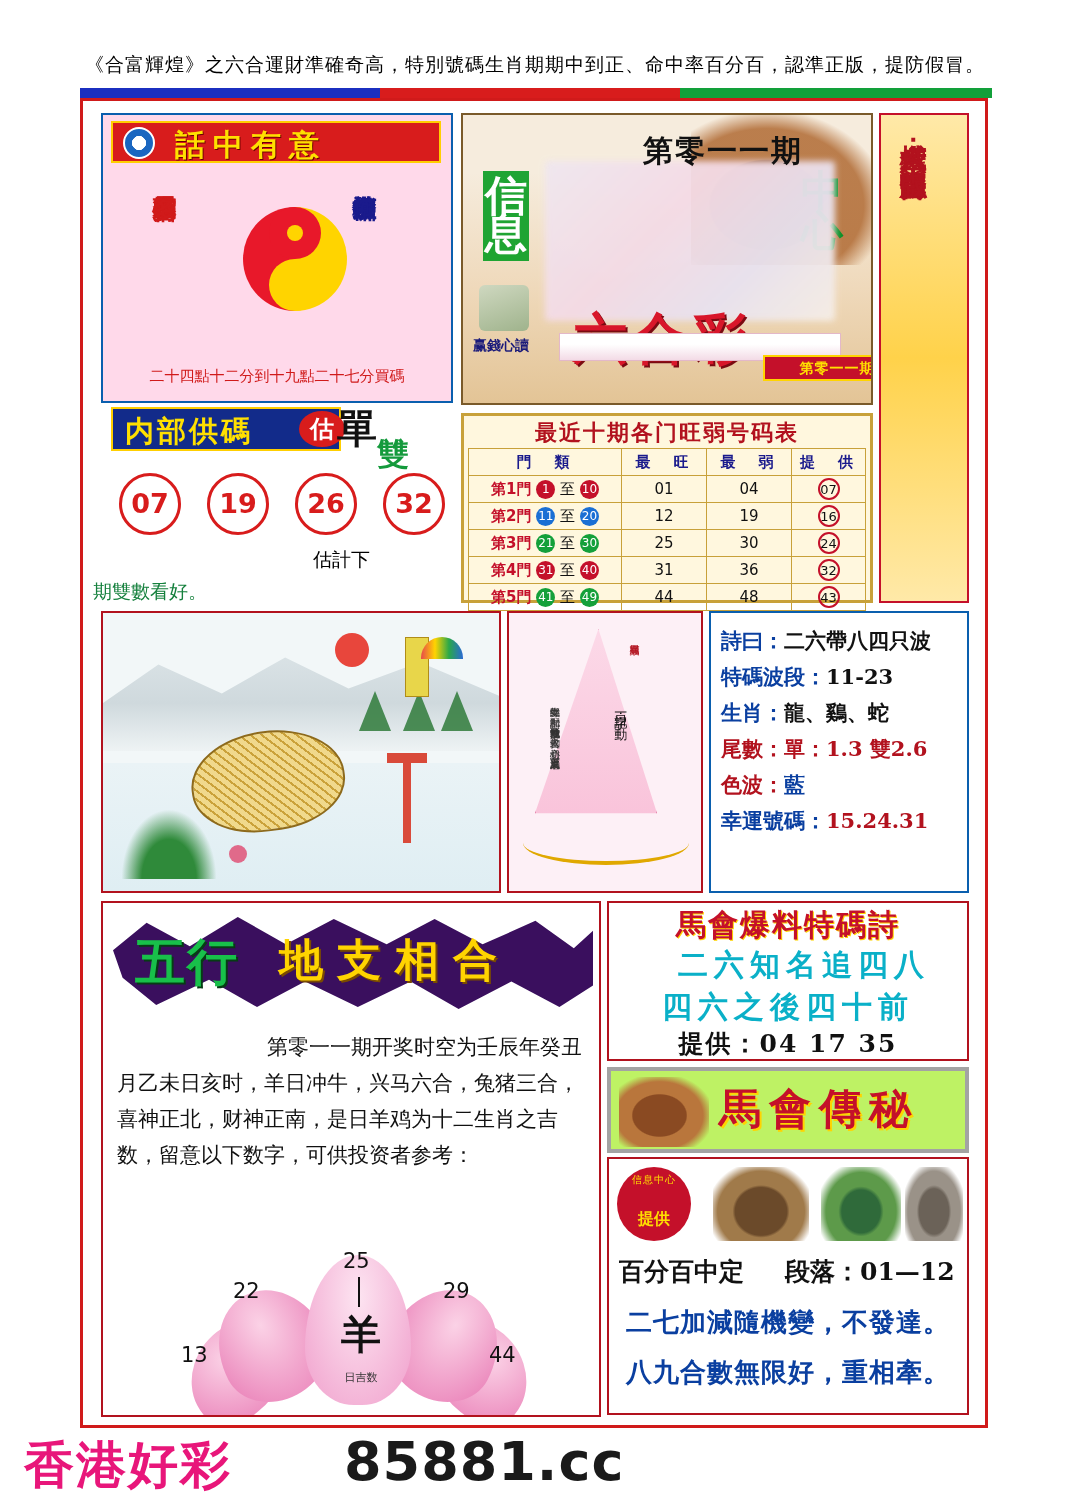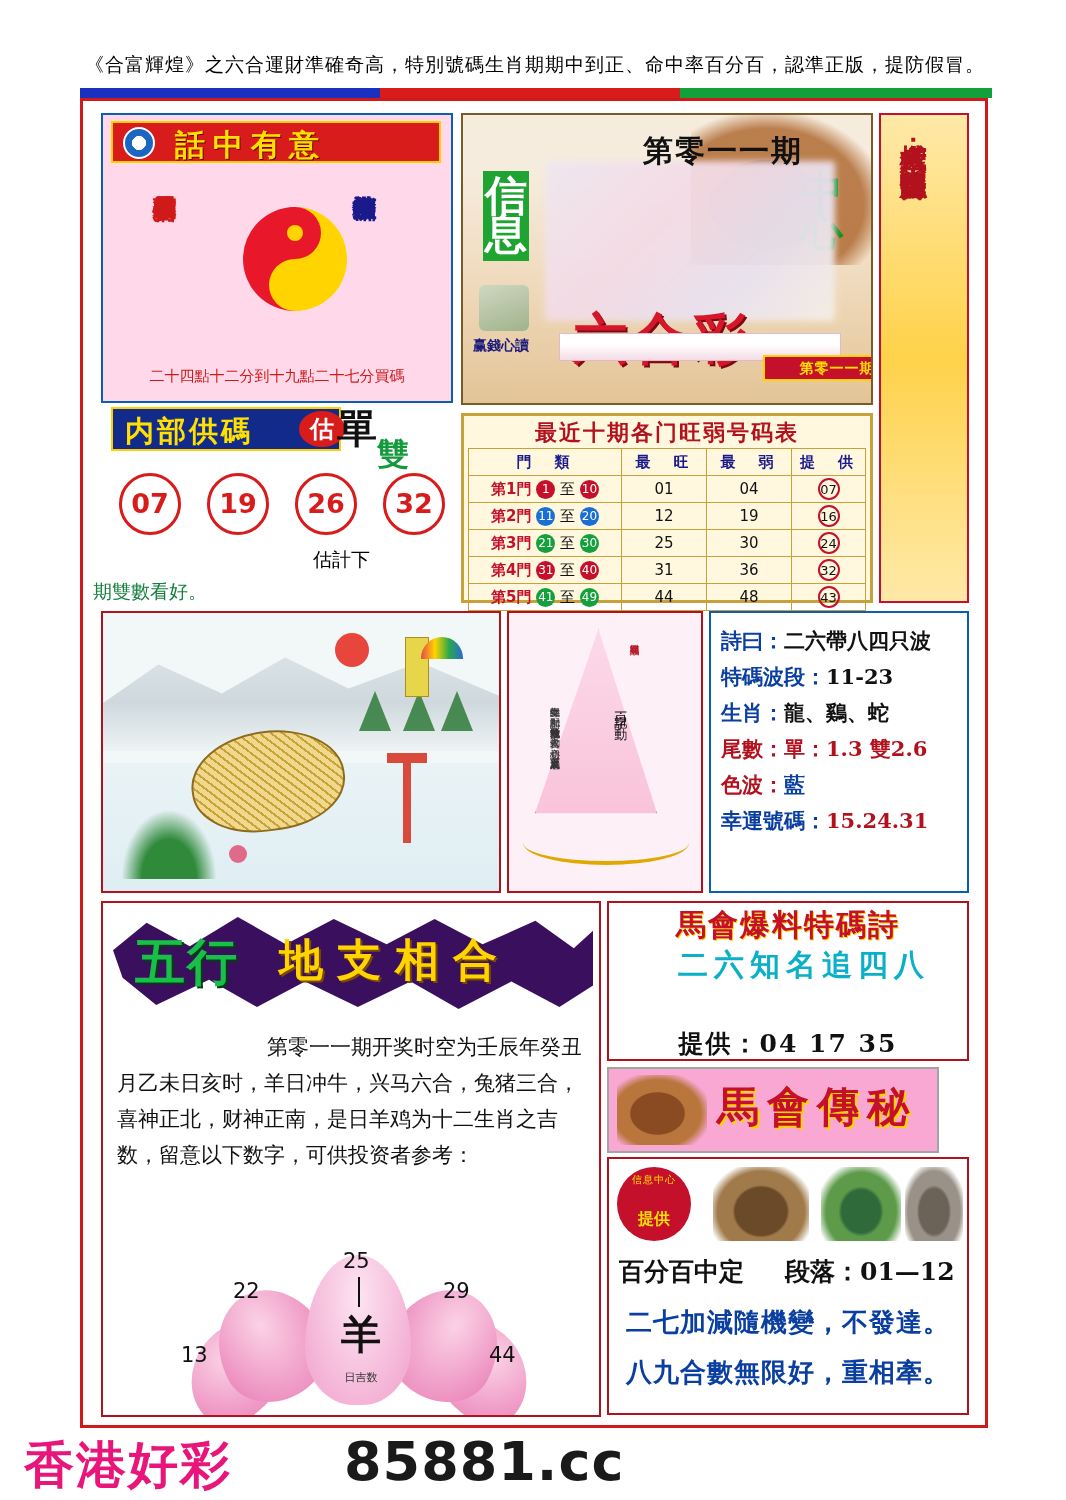--- a/index.html
+++ b/index.html
@@ -207,22 +207,22 @@
       color:#c4102a;letter-spacing:2px;font-family:"DejaVu Serif","Liberation Serif",serif;
       text-shadow:1px 1px 0 #ffd400;}
   .p9 .l{position:absolute;left:0;width:100%;text-align:center;font-size:30px;font-weight:bold;
       color:#0ab0c8;letter-spacing:6px;font-family:"DejaVu Serif","Liberation Serif",serif;}
   .p9 .l1{top:42px;padding-left:16px;}
   .p9 .l2{top:84px;}
   .p9 .pv{position:absolute;left:0;top:124px;width:100%;text-align:center;font-size:25px;color:#111;
       font-weight:bold;font-family:"DejaVu Serif","Liberation Serif",serif;letter-spacing:2px;}
 
   
-  .p10{position:absolute;left:524px;top:966px;width:332px;height:86px;border:2px solid #a3a3a3;
-      box-sizing:border-box;background:#f9a8d4;}
+  .p10{position:absolute;left:524px;top:966px;width:362px;height:86px;border:4px solid #a3a3a3;
+      box-sizing:border-box;background:#bef264;}
   .p10 .horse{position:absolute;left:8px;top:6px;width:90px;height:70px;
       background:radial-gradient(ellipse at 45% 55%,#8a4a22 0 38%,#b9763c 40% 62%,rgba(185,118,60,0) 78%);}
   .p10 .t{position:absolute;left:108px;top:10px;font-size:42px;font-weight:bold;color:#c4102a;
       letter-spacing:8px;font-family:"DejaVu Serif","Liberation Serif",serif;text-shadow:2px 2px 0 #ffd400;}
 
   
   .p11{position:absolute;left:524px;top:1056px;width:362px;height:258px;border:2px solid #b2121e;
       box-sizing:border-box;background:#fff;overflow:hidden;}
   .p11 .seal{position:absolute;left:8px;top:8px;width:74px;height:74px;border-radius:50%;
       background:#c4102a;color:#ffe000;text-align:center;}
@@ -424,20 +424,21 @@
         <div class="n" style="left:38px;top:24px;">22</div>
         <div class="n" style="left:248px;top:24px;">29</div>
         <div class="n" style="left:-14px;top:88px;">13</div>
         <div class="n" style="left:294px;top:88px;">44</div>
       </div>
     </div>
 
     <div class="p9">
       <div class="t">馬會爆料特碼詩</div>
       <div class="l l1">二六知名追四八</div>
+      <div class="l l2">四六之後四十前</div>
       <div class="pv">
         <span>提供：</span><span>04  17  35</span>
       </div>
     </div>
 
     <div class="p10">
       <div class="horse"></div>
       <div class="t">馬會傳秘</div>
     </div>
 

